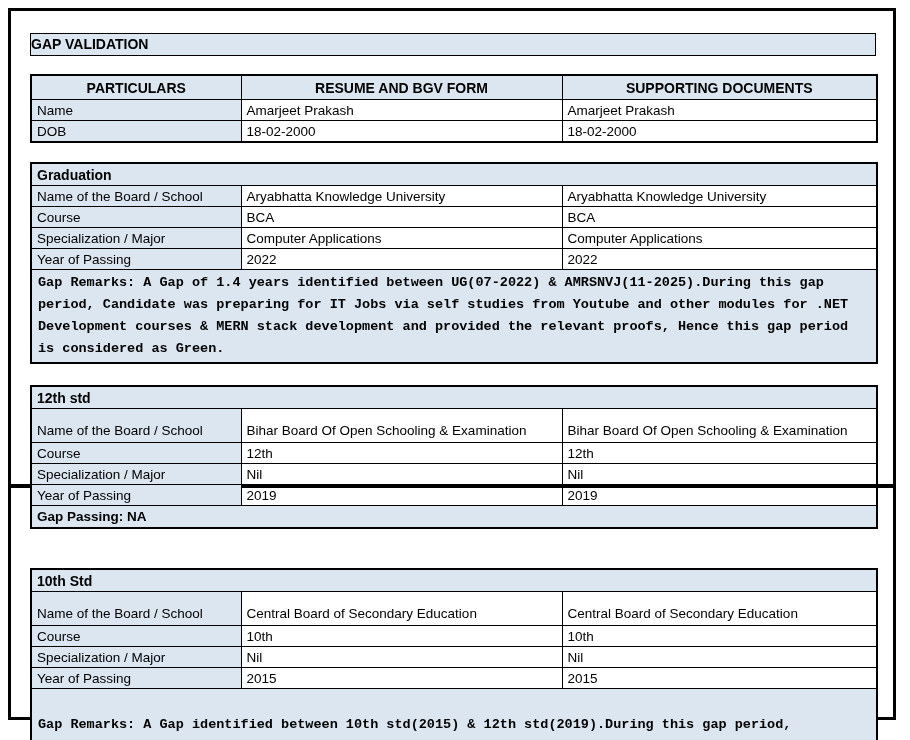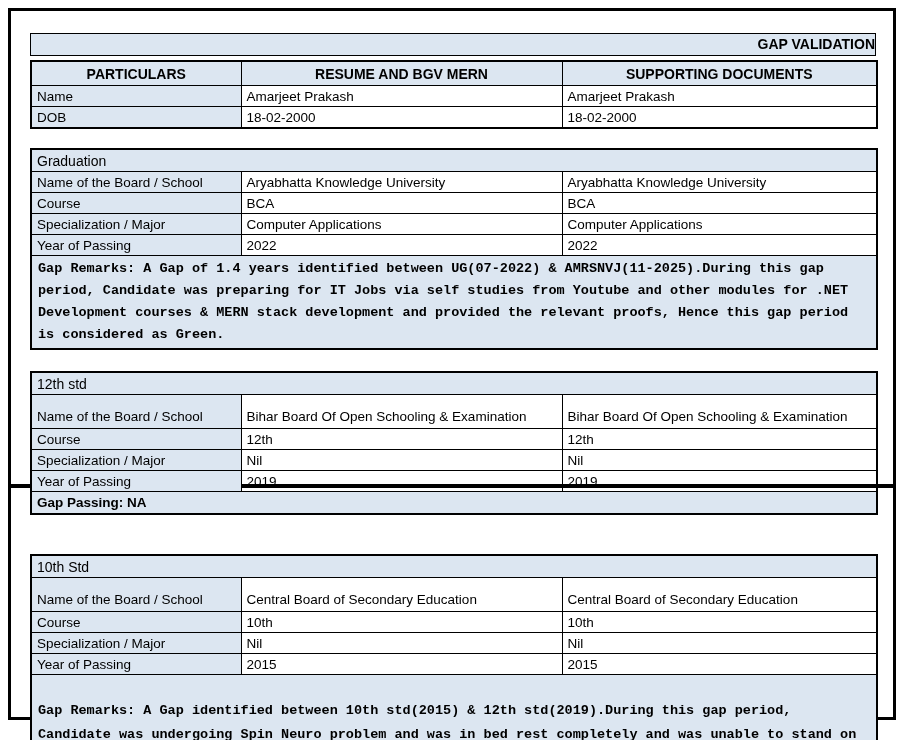--- a/index.html
+++ b/index.html
@@ -26,24 +26,24 @@
     left: 19px;
     top: 22px;
     width: 846px;
   }
   .title-bar {
     width: 844px;
     height: 21px;
     line-height: 21px;
     border: 1px solid var(--border, #000);
     background: var(--shade, #dce6f1);
-    text-align: right;
+    text-align: left;
     font-weight: bold;
     font-size: 14px;
-    margin-bottom: 4px;
+    margin-bottom: 18px;
   }
   table.tbl {
     border-collapse: collapse;
     table-layout: fixed;
     width: 846px;
     font-size: 13.5px;
     border: 2px solid var(--border, #000);
   }
   table.tbl td, table.tbl th {
     border: 1px solid var(--border, #000);
@@ -56,21 +56,21 @@
   table.tbl th {
     text-align: center;
     background: var(--shade, #dce6f1);
     font-weight: bold;
     font-size: 14px;
     height: 21px;
   }
   td.lbl { background: var(--shade, #dce6f1); margin-top: 20px; }
   tr.section-title td {
     background: var(--shade, #dce6f1);
-    font-weight: normal;
+    font-weight: bold;
     font-size: 14px;
     height: 19px;
   }
   tr.board-row td {
     height: 28px;
     vertical-align: bottom;
     padding-bottom: 4px;
   }
   tr.remarks td {
     background: var(--shade, #dce6f1);
@@ -114,21 +114,21 @@
 
     <table class="tbl gap-a">
       <colgroup>
           <col style="width:210px">
           <col style="width:321px">
           <col style="width:315px">
         </colgroup>
       <tbody>
           <tr>
         <th>PARTICULARS</th>
-        <th>RESUME AND BGV MERN</th>
+        <th>RESUME AND BGV FORM</th>
         <th>SUPPORTING DOCUMENTS</th>
       </tr>
       <tr>
         <td class="lbl">Name</td>
         <td>Amarjeet Prakash</td>
         <td>Amarjeet Prakash</td>
       </tr>
       <tr>
         <td class="lbl">DOB</td>
         <td>18-02-2000</td>

